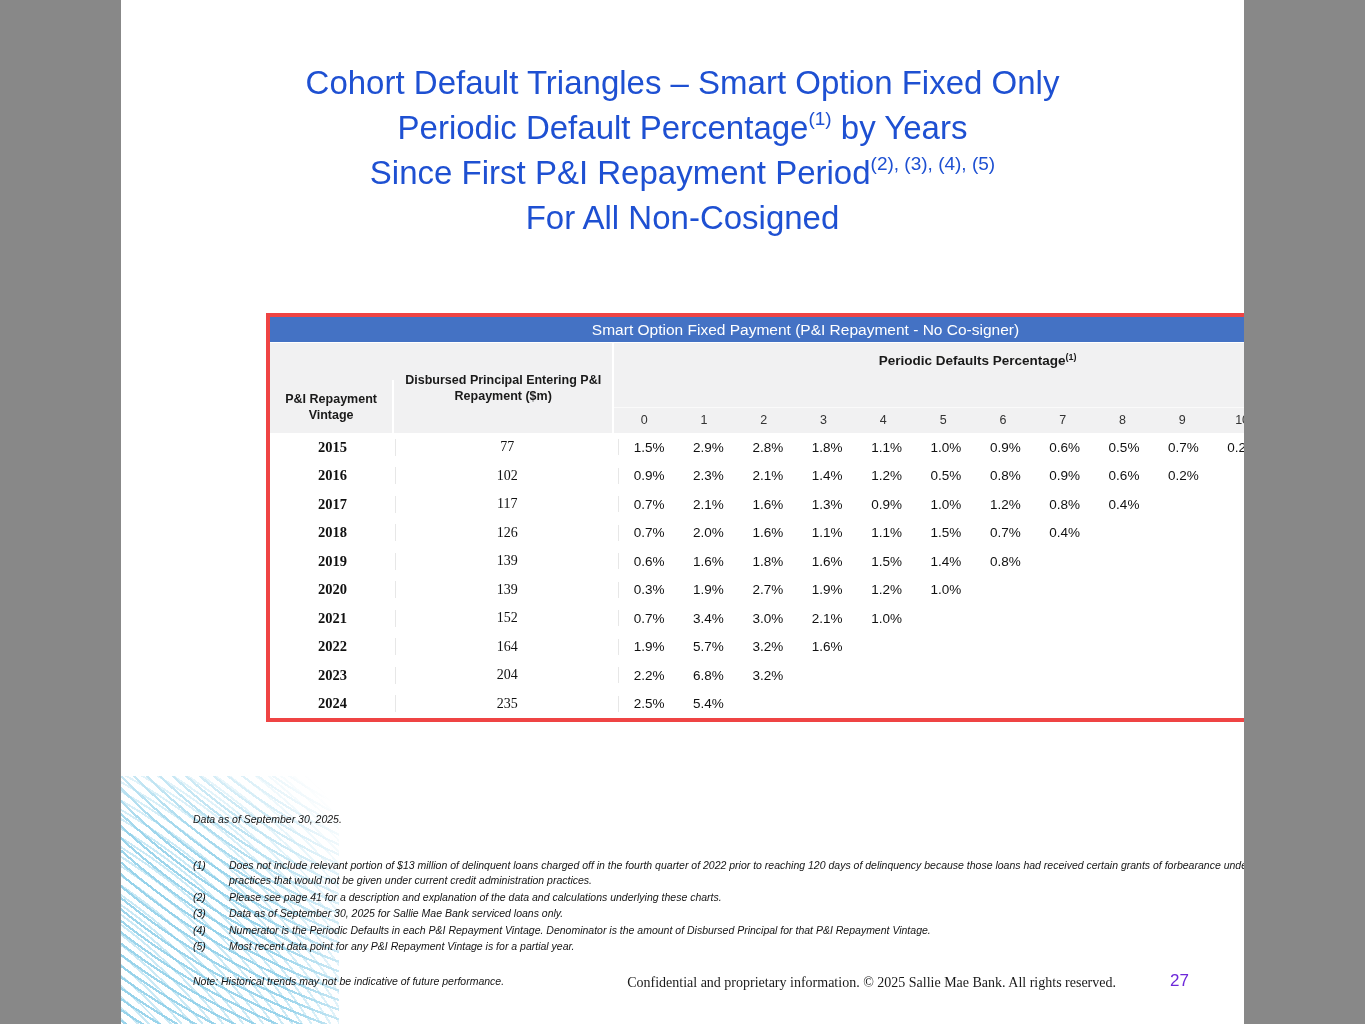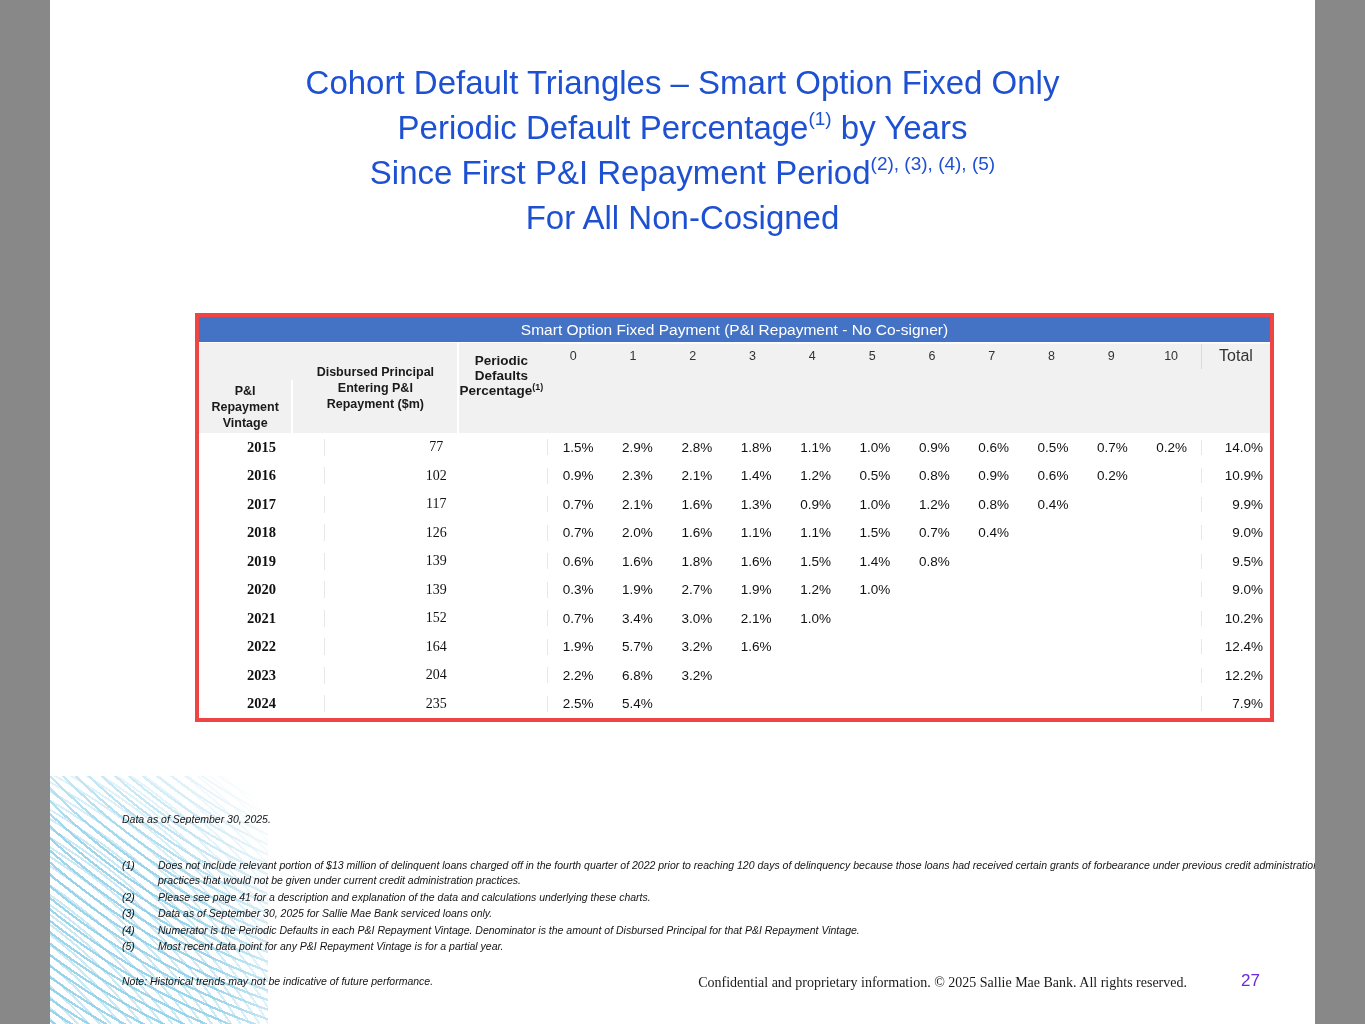--- a/index.html
+++ b/index.html
@@ -1,17 +1,17 @@
 <!DOCTYPE html>
 <html><head>
 <meta charset="utf-8">
 <style>
   html,body{margin:0;padding:0;background:#888;}
   .slide{
-    position:relative;width:1265px;height:1024px;background:#ffffff;
+    position:relative;width:1123px;height:1024px;background:#ffffff;
     font-family:"Liberation Sans",sans-serif;overflow:hidden;margin:0 auto;
   }
   
   .title-block{
     position:absolute;top:60px;left:0;width:100%;text-align:center;
     color:#1e50d2;font-size:33px;line-height:45px;font-weight:400;
     letter-spacing:0;
   }
   .title-block sup{font-size:19px;line-height:0;vertical-align:14px;}
   
@@ -23,21 +23,21 @@
     height:25px;line-height:25px;background:#4472c4;color:#ffffff;
     text-align:center;font-size:15.5px;border-bottom:1px solid #fff;
   }
   .tbl-header{display:flex;background:#f1f1f2;height:90px;box-sizing:border-box;}
   .h-col1{width:127px;box-sizing:border-box;border-right:2px solid #fff;
     display:flex;align-items:center;justify-content:center;text-align:center;
     font-weight:bold;font-size:12.5px;color:#1a1a1a;line-height:16px;padding:0 6px;margin-top:37px;}
   .h-col2{width:225px;box-sizing:border-box;border-right:2px solid #fff;
     display:flex;align-items:center;justify-content:center;text-align:center;
     font-weight:bold;font-size:12.5px;color:#1a1a1a;line-height:16px;padding:0 10px;}
-  .h-right{flex:1;display:flex;flex-direction:row;}
+  .h-right{flex:1;display:flex;flex-direction:column;}
   .span-hdr{height:64px;box-sizing:border-box;text-align:center;font-weight:bold;
     color:#1a1a1a;font-size:13.5px;padding-top:8px;}
   .span-hdr .l1{margin-top:2px;}
   .span-hdr .l2{margin-top:11px;}
   .span-hdr sup{font-size:9px;line-height:0;vertical-align:5px;}
   .nums-row{height:26px;display:flex;box-sizing:border-box;border-top:1px solid #fafafa;}
   .n-cell{width:59.8px;text-align:center;font-size:12.5px;color:#333;line-height:24px;}
   .n-total{width:69px;box-sizing:border-box;border-left:1px solid #d9d9d9;
     text-align:center;font-size:16px;color:#333;line-height:24px;}
   .tbl-body{background:#fff;}

